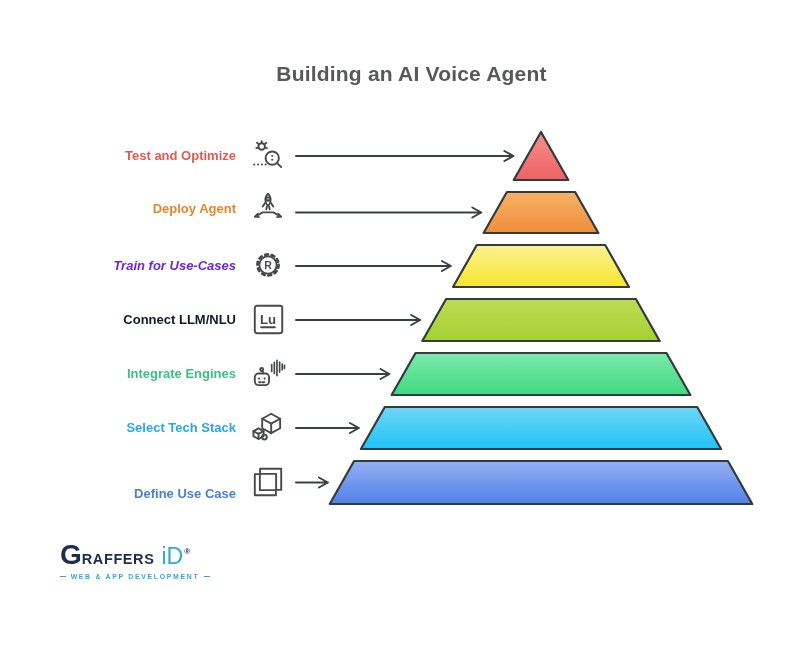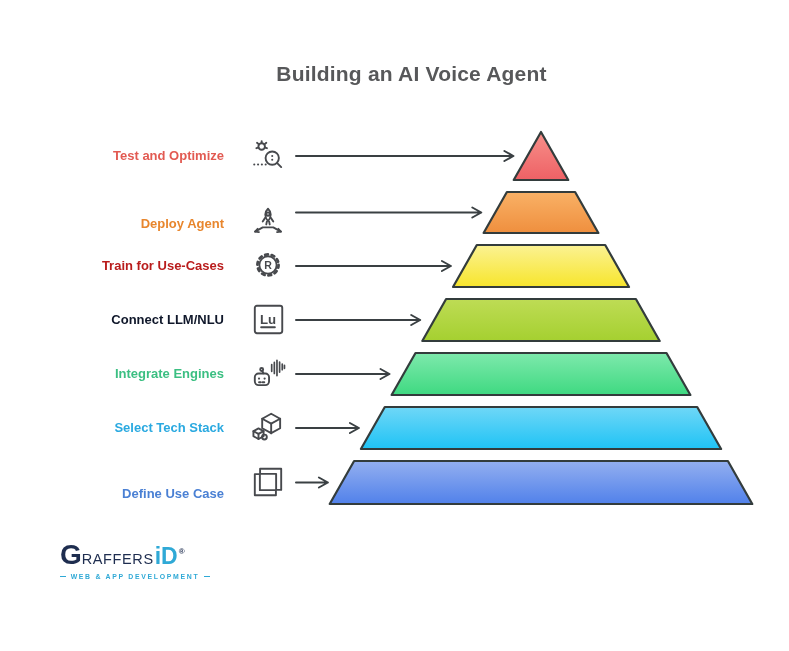--- a/index.html
+++ b/index.html
@@ -7,38 +7,38 @@
     position:relative;width:789px;height:651px;background:#ffffff;
     font-family:"Liberation Sans",sans-serif;overflow:hidden;
   }
   .title{
     position:absolute;top:62px;left:17px;width:789px;text-align:center;
     font-size:21px;font-weight:700;letter-spacing:.2px;
   }
   #pyramid-svg{position:absolute;left:0;top:0;width:789px;height:651px;}
   .level-row{
     position:absolute;left:40px;width:250px;height:44px;
-    display:flex;align-items:center;gap:22px;
+    display:flex;align-items:center;gap:10px;
   }
   .level-label{
     flex:1;text-align:right;font-size:13px;font-weight:700;line-height:1.1;
     white-space:nowrap;
   }
   .level-icon{width:44px;display:flex;justify-content:center;align-items:center;}
   .level-icon svg{stroke:var(--icon-stroke,#47494d);fill:none;stroke-width:1.8;
     stroke-linecap:round;stroke-linejoin:round;}
   .level-icon svg .fil{fill:var(--icon-stroke,#47494d);stroke:none;}
   .level-icon svg text{fill:var(--icon-stroke,#47494d);stroke:none;
     font-family:"Liberation Sans",sans-serif;font-weight:700;}
   
   .logo{position:absolute;left:60px;top:541px;width:150px;}
   .logo-row{display:flex;align-items:baseline;line-height:1;}
   .logo-g{font-size:28px;font-weight:700;}
-  .logo-rest{font-size:14.5px;font-weight:400;letter-spacing:.6px;}
-  .logo-id{font-size:23px;font-weight:700;margin-left:1px;}
+  .logo-rest{font-size:14.5px;font-weight:700;letter-spacing:.6px;}
+  .logo-id{font-size:23px;font-weight:400;margin-left:7px;}
   .logo-reg{font-size:8px;font-weight:700;position:relative;top:-10px;margin-left:1px;}
   .logo-tagline-row{display:flex;align-items:center;gap:5px;margin-top:4px;}
   .tag-dash{display:inline-block;width:11px;height:0;border-top:1.4px solid var(--logo-cyan,#2fa9d6);}
   .logo-tagline{font-size:6.9px;font-weight:700;letter-spacing:1.7px;white-space:nowrap;}
 </style>
 </head>
 <body>
 
 <div class="canvas">
 
@@ -102,37 +102,37 @@
         <circle class="fil" cx="12.2" cy="26" r="1"></circle>
         <circle class="fil" cx="15.8" cy="26" r="1"></circle>
         <circle cx="22" cy="20" r="6.3"></circle>
         <path d="M26.7,24.7 L30.5,28.5"></path>
         <circle class="fil" cx="22" cy="18" r="1"></circle>
         <circle class="fil" cx="22" cy="21.6" r="1"></circle>
       </svg>
     </span>
   </div>
 
-  <div class="level-row" style="top:202px">
+  <div class="level-row" style="top:187px">
     <span class="level-label" style="color: rgb(232, 134, 45);">Deploy Agent</span>
     <span class="level-icon">
       <svg width="38" height="38" viewBox="0 0 36 36">
         <path d="M18,3.5 C21.2,6.5 21.6,11.3 18,15.2 C14.4,11.3 14.8,6.5 18,3.5 Z"></path>
         <circle cx="18" cy="8.6" r="1.6"></circle>
         <path d="M15.3,12.2 L13,15.6 M20.7,12.2 L23,15.6"></path>
         <path d="M16.9,15.8 L16.4,18.4 M19.1,15.8 L19.6,18.4"></path>
         <path d="M5.8,25.2 L13,21.2 L23,21.2 L30.2,25.2"></path>
         <path d="M9.4,25.7 L5.8,25.2 L8.2,22.6"></path>
         <path d="M26.6,25.7 L30.2,25.2 L27.8,22.6"></path>
       </svg>
     </span>
   </div>
 
   <div class="level-row" style="top:244px">
-    <span class="level-label" style="color: #b91c1c;">Train for Use-Cases</span>
+    <span class="level-label" style="color: #6d28d9; font-style: italic;">Train for Use-Cases</span>
     <span class="level-icon">
       <svg width="38" height="38" viewBox="0 0 36 36">
         <circle cx="18" cy="17" r="10" stroke-width="2.6" stroke-dasharray="2.6 3.7"></circle>
         <circle cx="18" cy="17" r="8.2"></circle>
         <text x="18" y="21" font-size="10" text-anchor="middle">R</text>
       </svg>
     </span>
   </div>
 
   <div class="level-row" style="top:298px">

